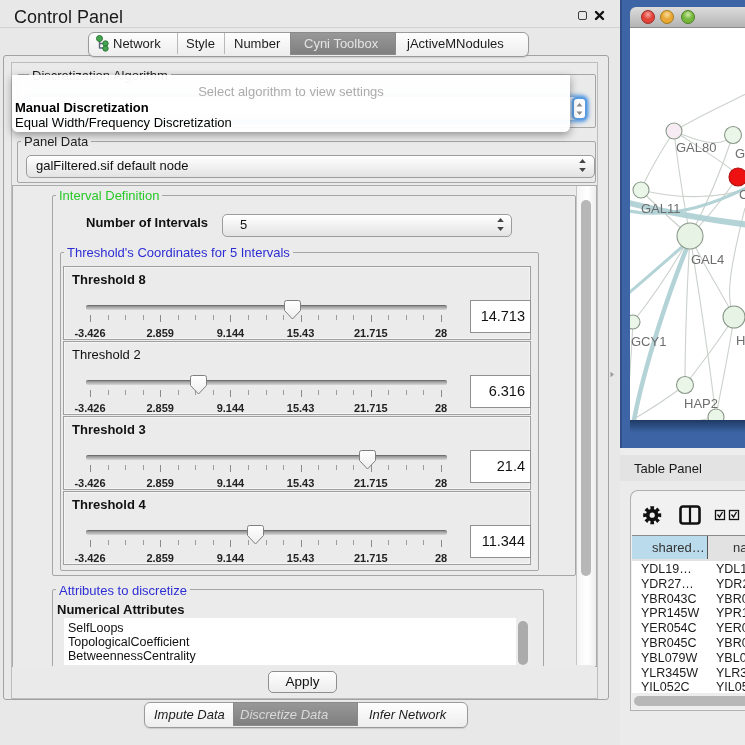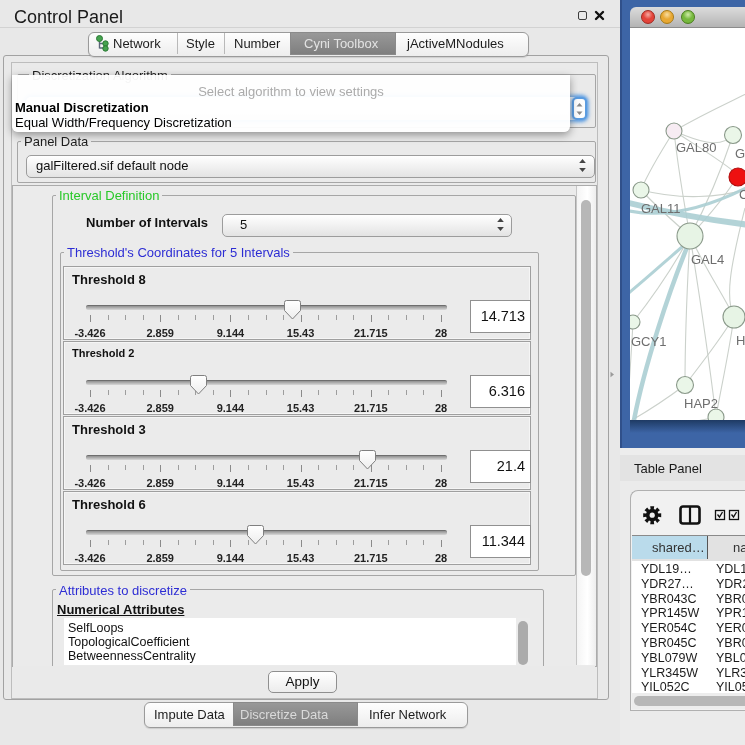--- a/index.html
+++ b/index.html
@@ -116,21 +116,21 @@
 <defs>
       <linearGradient id="tg1" x1="0" y1="0" x2="0" y2="1">
         <stop offset="0" stop-color="#ffffff"></stop>
         <stop offset="1" stop-color="#ededed"></stop>
       </linearGradient>
     </defs>
 </svg>
 <div class="abs" style="left:470px;top:300px;width:54px;height:31px;background:#ffffff;border:1px solid #909090;text-align:right;font-size:14.5px;color:#111;line-height:31px;padding-right:5px;">14.713</div>
 
 <div class="abs" style="left:63px;top:341px;width:466px;height:72px;border:1px solid #9f9f9f;background:#ebebeb;box-shadow:inset 0 0 0 1px #f5f5f5;"></div>
-<div class="abs" style="left:72px;top:347px;font-size:11px;font-weight:bold;color:#111;">Threshold 2</div>
+<div class="abs" style="left:72px;top:347px;font-size:13px;font-weight:normal;color:#111;">Threshold 2</div>
 <div class="abs" style="left:86px;top:380px;width:361px;height:4px;background:linear-gradient(#909090,#d8d8d8);border-radius:2px;border-top:1px solid #6e6e6e;"></div>
 <div class="abs" style="left:90.0px;top:390px;width:1px;height:7px;background:#8a8a8a;"></div>
 <div class="abs" style="left:107.5px;top:390px;width:1px;height:5px;background:#9d9d9d;"></div>
 <div class="abs" style="left:125.1px;top:390px;width:1px;height:5px;background:#9d9d9d;"></div>
 <div class="abs" style="left:142.7px;top:390px;width:1px;height:5px;background:#9d9d9d;"></div>
 <div class="abs" style="left:160.2px;top:390px;width:1px;height:7px;background:#8a8a8a;"></div>
 <div class="abs" style="left:177.8px;top:390px;width:1px;height:5px;background:#9d9d9d;"></div>
 <div class="abs" style="left:195.3px;top:390px;width:1px;height:5px;background:#9d9d9d;"></div>
 <div class="abs" style="left:212.8px;top:390px;width:1px;height:5px;background:#9d9d9d;"></div>
 <div class="abs" style="left:230.4px;top:390px;width:1px;height:7px;background:#8a8a8a;"></div>
@@ -198,21 +198,21 @@
 <defs>
       <linearGradient id="tg3" x1="0" y1="0" x2="0" y2="1">
         <stop offset="0" stop-color="#ffffff"></stop>
         <stop offset="1" stop-color="#ededed"></stop>
       </linearGradient>
     </defs>
 </svg>
 <div class="abs" style="left:470px;top:450px;width:54px;height:31px;background:#ffffff;border:1px solid #909090;text-align:right;font-size:14.5px;color:#111;line-height:31px;padding-right:5px;">21.4</div>
 
 <div class="abs" style="left:63px;top:491px;width:466px;height:72px;border:1px solid #9f9f9f;background:#ebebeb;box-shadow:inset 0 0 0 1px #f5f5f5;"></div>
-<div class="abs" style="left:72px;top:497px;font-size:13px;font-weight:bold;color:#111;">Threshold 6</div>
+<div class="abs" style="left:72px;top:497px;font-size:13px;font-weight:bold;color:#111;">Threshold 4</div>
 <div class="abs" style="left:86px;top:530px;width:361px;height:4px;background:linear-gradient(#909090,#d8d8d8);border-radius:2px;border-top:1px solid #6e6e6e;"></div>
 <div class="abs" style="left:90.0px;top:540px;width:1px;height:7px;background:#8a8a8a;"></div>
 <div class="abs" style="left:107.5px;top:540px;width:1px;height:5px;background:#9d9d9d;"></div>
 <div class="abs" style="left:125.1px;top:540px;width:1px;height:5px;background:#9d9d9d;"></div>
 <div class="abs" style="left:142.7px;top:540px;width:1px;height:5px;background:#9d9d9d;"></div>
 <div class="abs" style="left:160.2px;top:540px;width:1px;height:7px;background:#8a8a8a;"></div>
 <div class="abs" style="left:177.8px;top:540px;width:1px;height:5px;background:#9d9d9d;"></div>
 <div class="abs" style="left:195.3px;top:540px;width:1px;height:5px;background:#9d9d9d;"></div>
 <div class="abs" style="left:212.8px;top:540px;width:1px;height:5px;background:#9d9d9d;"></div>
 <div class="abs" style="left:230.4px;top:540px;width:1px;height:7px;background:#8a8a8a;"></div>
@@ -240,33 +240,33 @@
       <linearGradient id="tg4" x1="0" y1="0" x2="0" y2="1">
         <stop offset="0" stop-color="#ffffff"></stop>
         <stop offset="1" stop-color="#ededed"></stop>
       </linearGradient>
     </defs>
 </svg>
 <div class="abs" style="left:470px;top:525px;width:54px;height:31px;background:#ffffff;border:1px solid #909090;text-align:right;font-size:14.5px;color:#111;line-height:31px;padding-right:5px;">11.344</div>
 
 <div class="abs" style="left:52px;top:589px;width:490px;height:83px;border:1px solid #a6a6a6;border-radius:2px;"></div>
 <div class="gblabel" style="left:56px;top:583px;color:#2d2dd4;background:#ebebeb;">Attributes to discretize</div>
-<div class="abs" style="left:57px;top:602px;font-size:13px;font-weight:bold;color:#111;text-decoration:underline;">Numerical Attributes</div>
+<div class="abs" style="left:57px;top:602px;font-size:13px;font-weight:bold;color:#111;">Numerical Attributes</div>
 <div class="abs" style="left:64px;top:618px;width:452px;height:47px;background:#ffffff;"></div>
 <div class="abs" style="left:516px;top:618px;width:14px;height:47px;background:#ececec;"></div>
 <div class="abs" style="left:68px;top:621px;font-size:12.5px;color:#111;line-height:14px;">SelfLoops<br>TopologicalCoefficient<br>BetweennessCentrality</div>
 <div class="abs" style="left:518px;top:621px;width:10px;height:44px;background:#ababab;border-radius:6px;"></div>
 
 <div class="abs" style="left:13px;top:666px;width:582px;height:31px;background:#eaeaea;"></div>
 
 <div class="abs" style="left:268px;top:671px;width:67px;height:20px;border:1px solid #8f8f8f;border-radius:5px;background:linear-gradient(#ffffff,#ececec);text-align:center;font-size:13.5px;color:#111;line-height:19px;">Apply</div>
 
 <div class="abs" style="left:144px;top:702px;width:322px;height:24px;border:1px solid #9a9a9a;border-radius:6px;background:linear-gradient(#fefefe,#ededed);box-shadow:0 1px 1px rgba(0,0,0,0.12);"></div>
 <div class="abs" style="left:233px;top:702px;width:125px;height:24px;background:linear-gradient(#989898,#7f7f7f);border:1px solid #8a8a8a;box-sizing:border-box;"></div>
-<div class="abs" style="left:144px;top:702px;width:322px;height:16px;font-size:13px;color:#1c1c1c;">
+<div class="abs" style="left:144px;top:702px;width:322px;height:16px;font-size:13px;color:#1c1c1c;font-style:italic;">
   <span class="abs" style="left:10px;top:5px;">Impute Data</span>
   <span class="abs" style="left:96px;top:5px;color:#dadada;">Discretize Data</span>
   <span class="abs" style="left:225px;top:5px;">Infer Network</span>
 </div>
 
 <svg class="abs" style="left:609px;top:371px;" width="6" height="7" viewBox="0 0 6 7">
   <path d="M1.5 0.8 L5 3.5 L1.5 6.2 Z" fill="#9a9a9a"></path>
 </svg>
 
 <div class="abs" style="left:12px;top:75px;width:558px;height:57px;background:rgba(255,255,255,0.95);border-radius:0 0 6px 6px;box-shadow:0 3px 9px rgba(0,0,0,0.38);"></div>

